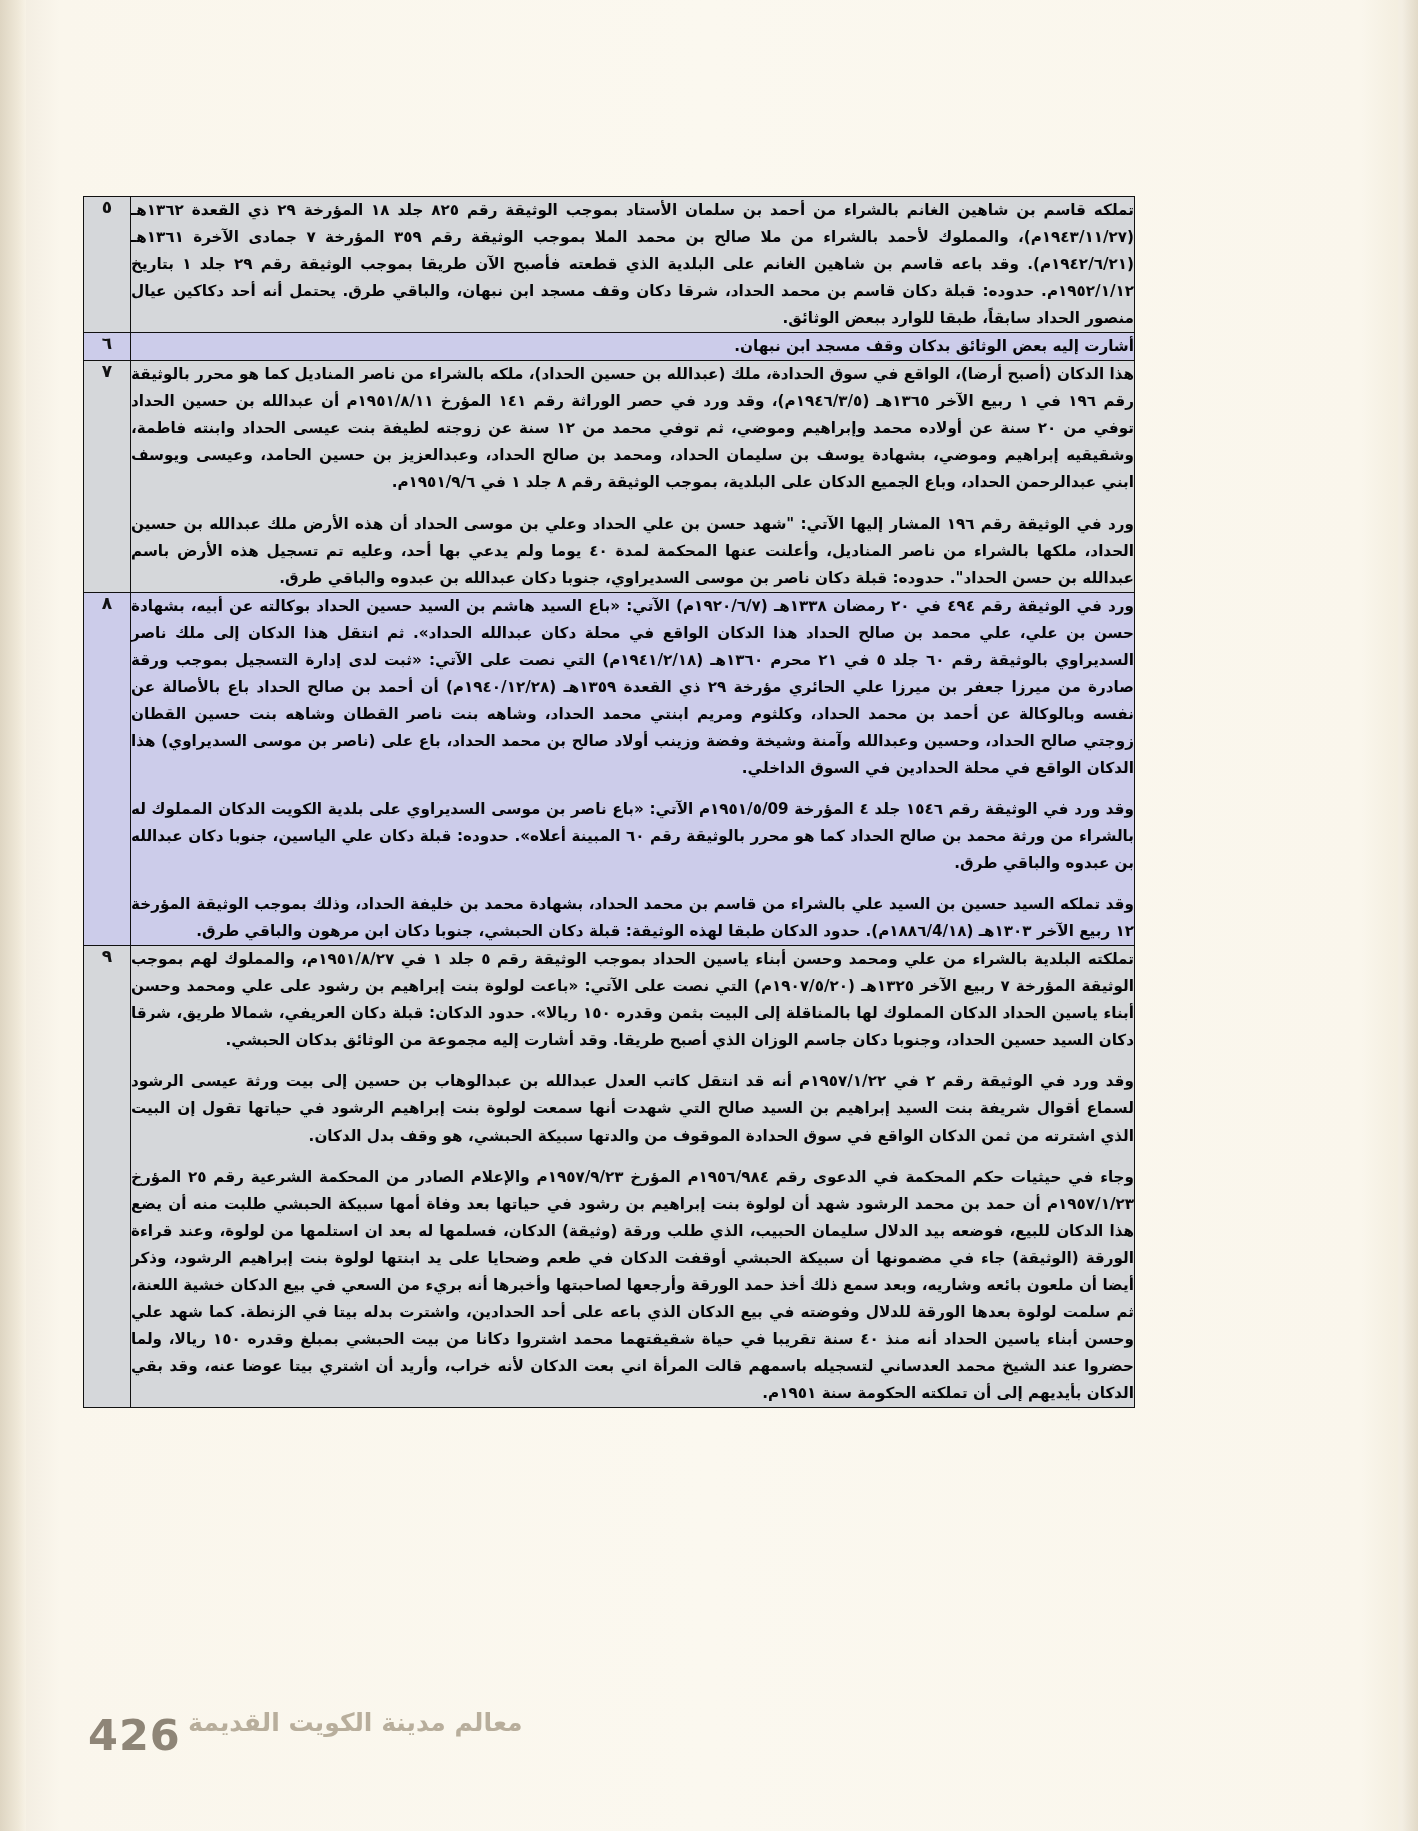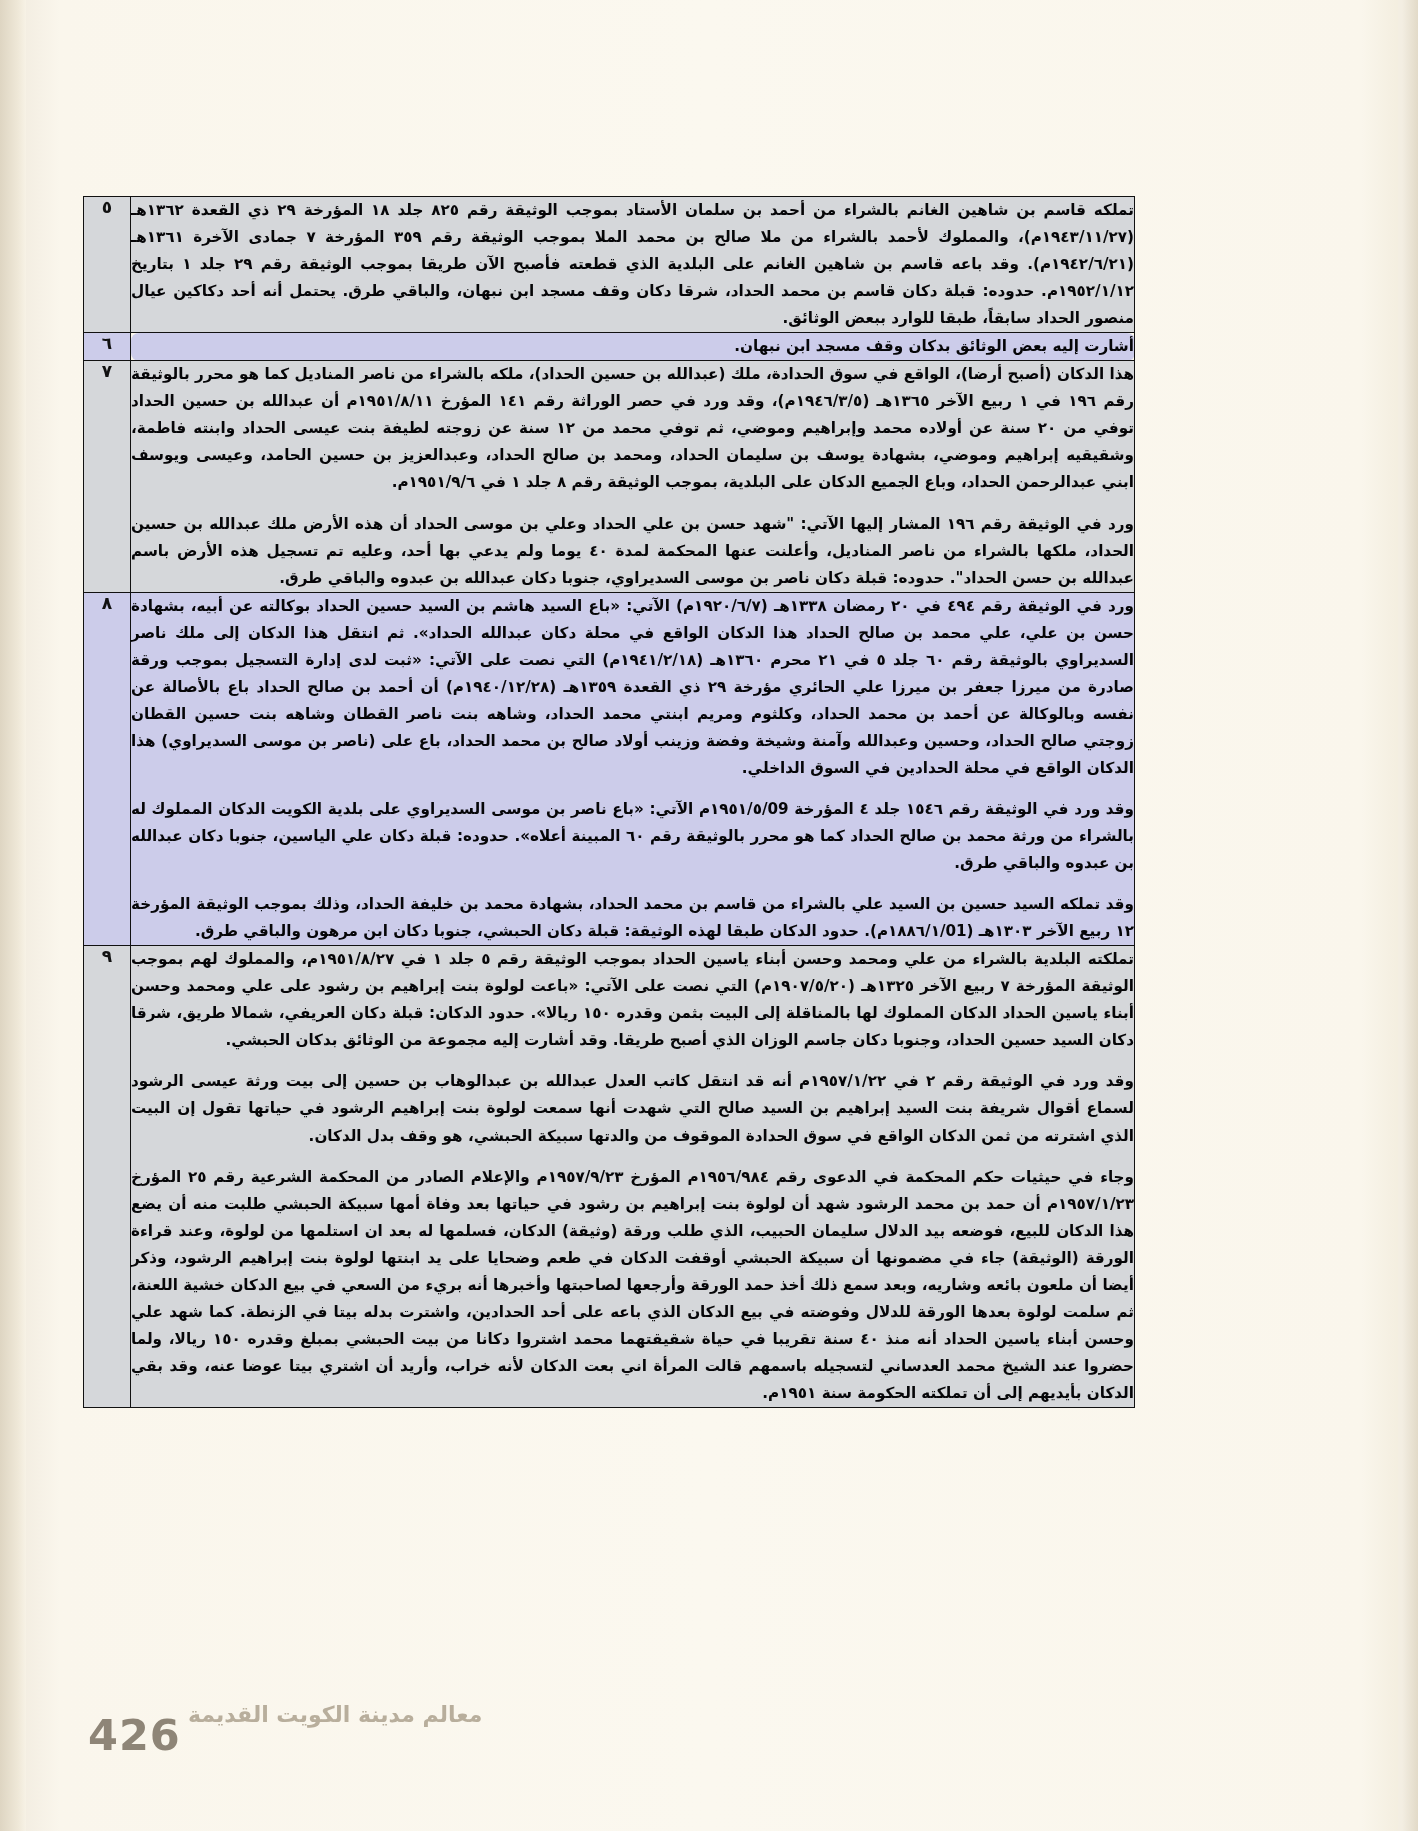--- a/index.html
+++ b/index.html
@@ -84,21 +84,20 @@
     text-align: justify;
     text-align-last: right;
   }
   .ar p:last-child { margin-bottom: 0; }
 
   
   .one-line {
     padding: 10px 14px 11px 14px;
     font-size: 15.2px;
     text-align: right;
-    border-radius: 8px;
   }
 
   
   #footer {
     position: absolute;
     left: 88px;
     top: 1700px;
     width: 560px;
     height: 70px;
     direction: rtl;
@@ -109,22 +108,22 @@
     top: 10px;
     font-size: 43px;
     font-weight: bold;
     color: #8e8577;
     font-family: "DejaVu Sans", "Liberation Sans", sans-serif;
     letter-spacing: 1px;
   }
   #book-title {
     position: absolute;
     left: 100px;
-    top: 2px;
-    font-size: 22px;
+    top: 8px;
+    font-size: 25px;
     font-weight: bold;
     color: #b8ae9c;
     font-family: "DejaVu Sans", "Liberation Sans", sans-serif;
     white-space: nowrap;
     direction: rtl;
   }
 </style>
 </head>
 <body>
 
@@ -157,21 +156,21 @@
           </div>
         </td>
         <td class="cell-num">٧</td>
       </tr>
 
       <tr class="row-lilac">
         <td class="cell-body">
           <div class="ar">
             <p>ورد في الوثيقة رقم ٤٩٤ في ٢٠ رمضان ١٣٣٨هـ (١٩٢٠/٦/٧م) الآتي: «باع السيد هاشم بن السيد حسين الحداد بوكالته عن أبيه، بشهادة حسن بن علي، علي محمد بن صالح الحداد هذا الدكان الواقع في محلة دكان عبدالله الحداد». ثم انتقل هذا الدكان إلى ملك ناصر السديراوي بالوثيقة رقم ٦٠ جلد ٥ في ٢١ محرم ١٣٦٠هـ (١٩٤١/٢/١٨م) التي نصت على الآتي: «ثبت لدى إدارة التسجيل بموجب ورقة صادرة من ميرزا جعفر بن ميرزا علي الحائري مؤرخة ٢٩ ذي القعدة ١٣٥٩هـ (١٩٤٠/١٢/٢٨م) أن أحمد بن صالح الحداد باع بالأصالة عن نفسه وبالوكالة عن أحمد بن محمد الحداد، وكلثوم ومريم ابنتي محمد الحداد، وشاهه بنت ناصر القطان وشاهه بنت حسين القطان زوجتي صالح الحداد، وحسين وعبدالله وآمنة وشيخة وفضة وزينب أولاد صالح بن محمد الحداد، باع على (ناصر بن موسى السديراوي) هذا الدكان الواقع في محلة الحدادين في السوق الداخلي.</p>
             <p>وقد ورد في الوثيقة رقم ١٥٤٦ جلد ٤ المؤرخة ١٩٥١/٥/09م الآتي: «باع ناصر بن موسى السديراوي على بلدية الكويت الدكان المملوك له بالشراء من ورثة محمد بن صالح الحداد كما هو محرر بالوثيقة رقم ٦٠ المبينة أعلاه». حدوده: قبلة دكان علي الياسين، جنوبا دكان عبدالله بن عبدوه والباقي طرق.</p>
-            <p>وقد تملكه السيد حسين بن السيد علي بالشراء من قاسم بن محمد الحداد، بشهادة محمد بن خليفة الحداد، وذلك بموجب الوثيقة المؤرخة ١٢ ربيع الآخر ١٣٠٣هـ (١٨٨٦/١/01م). حدود الدكان طبقا لهذه الوثيقة: قبلة دكان الحبشي، جنوبا دكان ابن مرهون والباقي طرق.</p>
+            <p>وقد تملكه السيد حسين بن السيد علي بالشراء من قاسم بن محمد الحداد، بشهادة محمد بن خليفة الحداد، وذلك بموجب الوثيقة المؤرخة ١٢ ربيع الآخر ١٣٠٣هـ (١٨٨٦/4/١٨م). حدود الدكان طبقا لهذه الوثيقة: قبلة دكان الحبشي، جنوبا دكان ابن مرهون والباقي طرق.</p>
           </div>
         </td>
         <td class="cell-num">٨</td>
       </tr>
 
       <tr class="row-grey">
         <td class="cell-body">
           <div class="ar">
             <p>تملكته البلدية بالشراء من علي ومحمد وحسن أبناء ياسين الحداد بموجب الوثيقة رقم ٥ جلد ١ في ١٩٥١/٨/٢٧م، والمملوك لهم بموجب الوثيقة المؤرخة ٧ ربيع الآخر ١٣٢٥هـ (١٩٠٧/٥/٢٠م) التي نصت على الآتي: «باعت لولوة بنت إبراهيم بن رشود على علي ومحمد وحسن أبناء ياسين الحداد الدكان المملوك لها بالمناقلة إلى البيت بثمن وقدره ١٥٠ ريالا». حدود الدكان: قبلة دكان العريفي، شمالا طريق، شرقا دكان السيد حسين الحداد، وجنوبا دكان جاسم الوزان الذي أصبح طريقا. وقد أشارت إليه مجموعة من الوثائق بدكان الحبشي.</p>
             <p>وقد ورد في الوثيقة رقم ٢ في ١٩٥٧/١/٢٢م أنه قد انتقل كاتب العدل عبدالله بن عبدالوهاب بن حسين إلى بيت ورثة عيسى الرشود لسماع أقوال شريفة بنت السيد إبراهيم بن السيد صالح التي شهدت أنها سمعت لولوة بنت إبراهيم الرشود في حياتها تقول إن البيت الذي اشترته من ثمن الدكان الواقع في سوق الحدادة الموقوف من والدتها سبيكة الحبشي، هو وقف بدل الدكان.</p>

